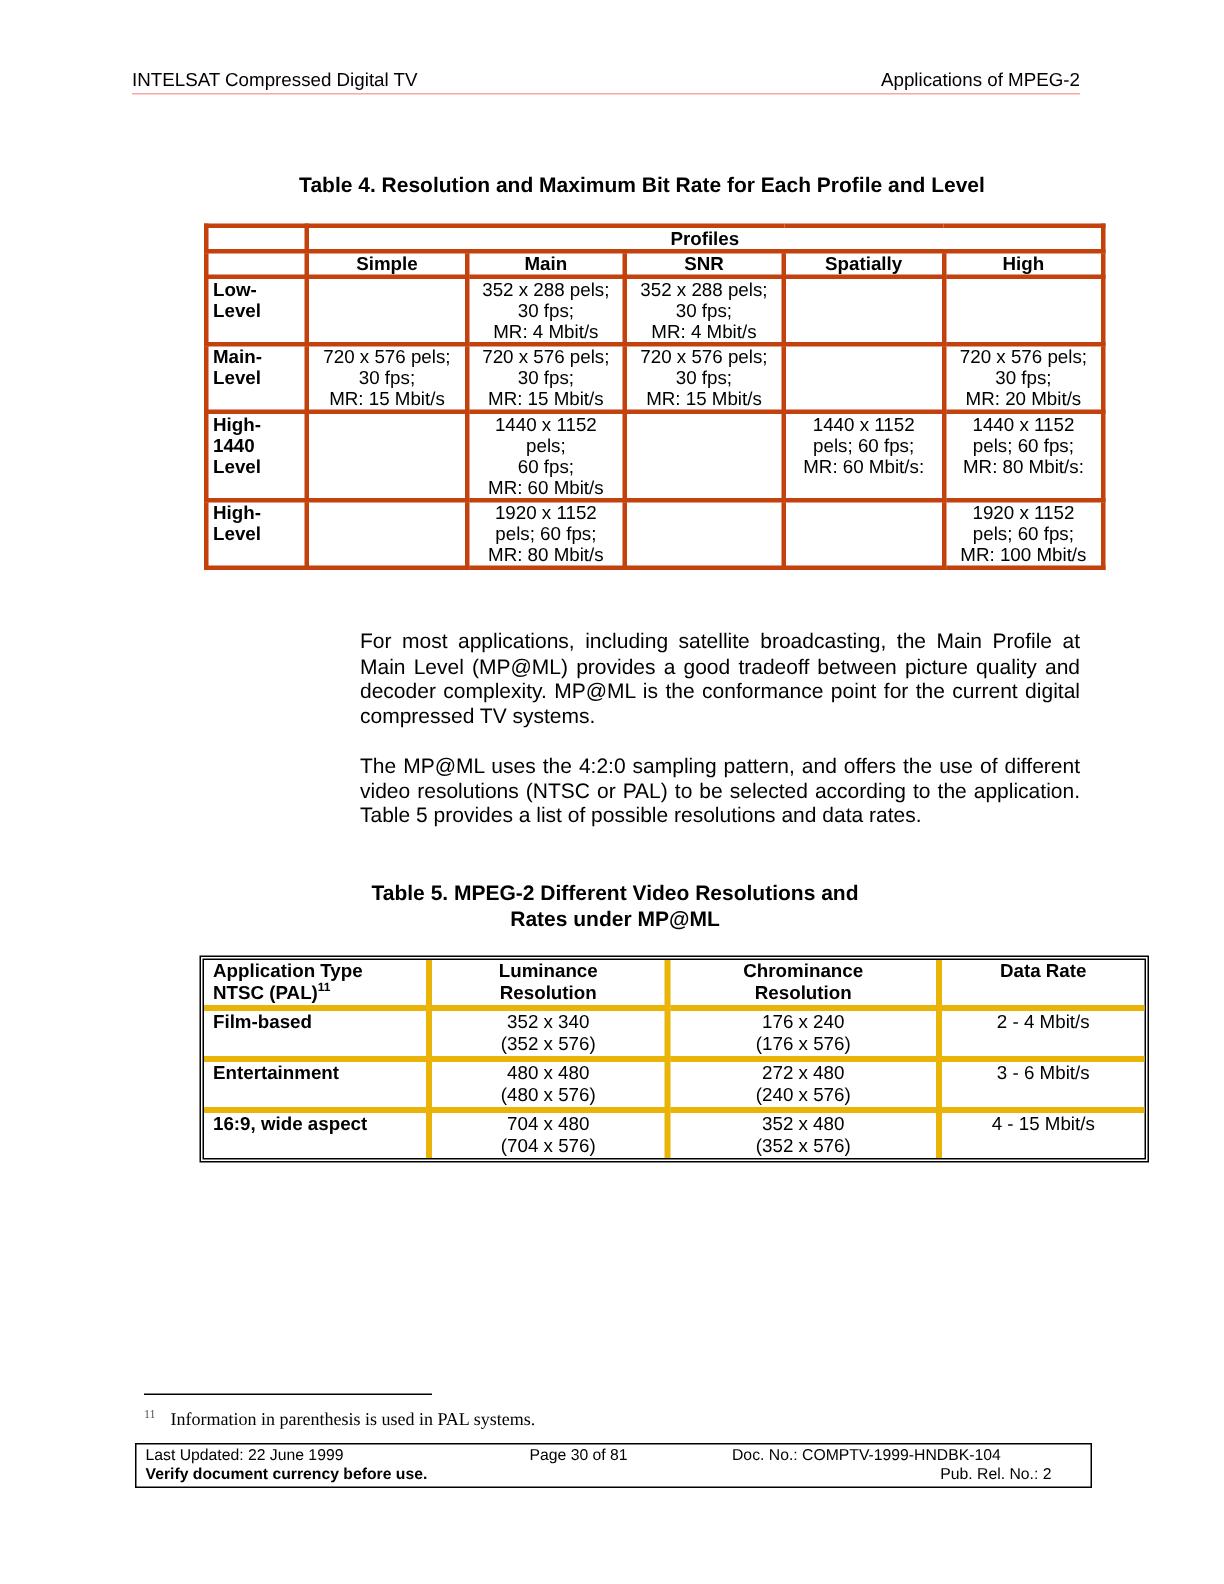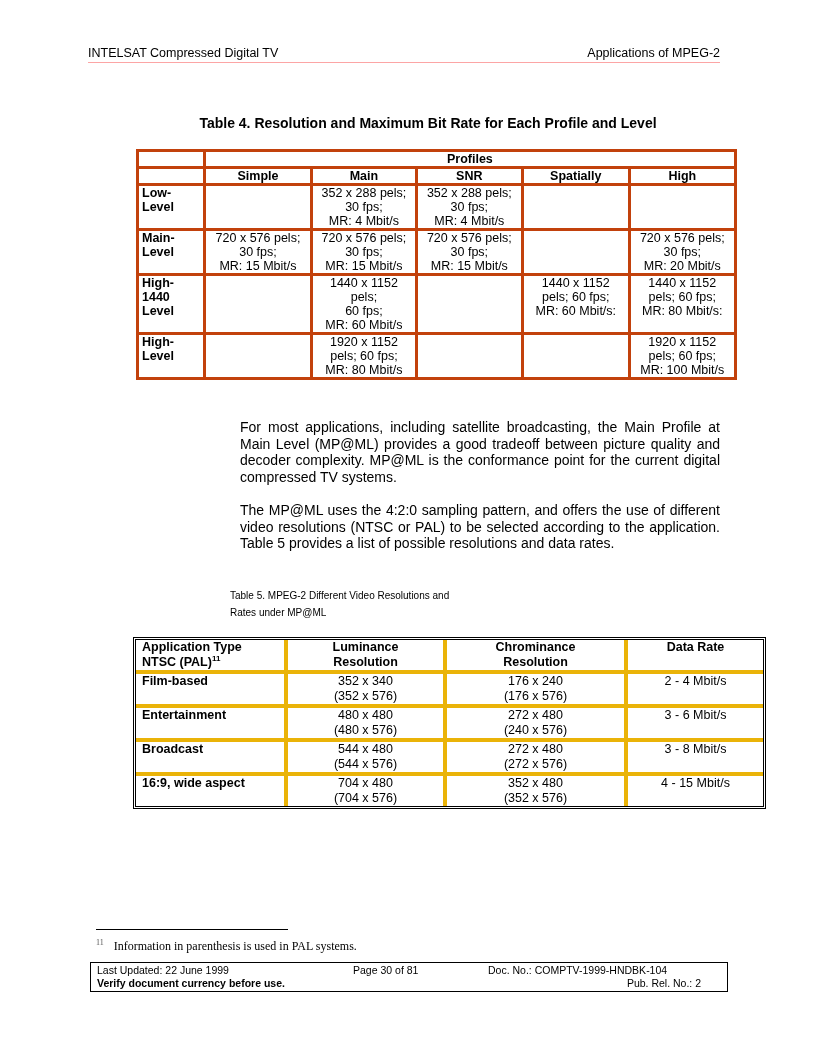--- a/index.html
+++ b/index.html
@@ -7,21 +7,21 @@
   .page-header { position: absolute; left: 88px; top: 46px; width: 632px; height: 16px; border-bottom: 1px solid #fca5a5; font-size: 12.5px; }
   .page-header .left { position: absolute; left: 0; top: 0; }
   .page-header .right { position: absolute; right: 0; top: 0; }
   .t4-title { position: absolute; left: 0; width: 816px; top: 115px; text-align: center; font-weight: bold; font-size: 14px; padding-left: 40px; box-sizing: border-box; }
   table.t4 { position: absolute; left: 136px; top: 149px; width: 601px; border-collapse: collapse; font-size: 12.5px; line-height: 14px; }
   table.t4 td, table.t4 th { border: 3px solid #c2410c; padding: 0 3px; vertical-align: top; }
   table.t4 th { font-weight: bold; text-align: center; }
   table.t4 td.lvl { font-weight: bold; text-align: left; }
   table.t4 td.c { text-align: center; margin-top: 40px; }
   .para { position: absolute; left: 240px; width: 480px; font-size: 14px; line-height: 16.5px; text-align: justify; }
-  .t5-title { position: absolute; left: 230px; width: 360px; top: 587px; text-align: left; font-weight: normal; font-size: 10px; line-height: 17px; }
+  .t5-title { position: absolute; left: 230px; width: 360px; top: 587px; text-align: center; font-weight: bold; font-size: 14px; line-height: 17px; }
   .t5-wrap { position: absolute; left: 133px; top: 637px; width: 627px; border: 3px double #000; padding: 0; }
   table.t5 { width: 100%; border-collapse: collapse; font-size: 12.5px; line-height: 15px; }
   table.t5 td, table.t5 th { border: 4px solid #eab308; padding: 0 6px; vertical-align: top; }
   table.t5 tr:first-child th { border-top: none; }
   table.t5 tr:last-child td { border-bottom: none; }
   table.t5 tr td:first-child, table.t5 tr th:first-child { border-left: none; }
   table.t5 tr td:last-child, table.t5 tr th:last-child { border-right: none; }
   table.t5 th { font-weight: bold; text-align: center; }
   table.t5 th.first { text-align: left; }
   table.t5 td.app { font-weight: bold; text-align: left; }
@@ -212,32 +212,20 @@
             <div>480 x 480</div>
             <div>(480 x 576)</div>
           </td>
           <td class="c">
             <div>272 x 480</div>
             <div>(240 x 576)</div>
           </td>
           <td class="c">3 - 6 Mbit/s</td>
         </tr>
         <tr>
-          <td class="app">Broadcast</td>
-          <td class="c">
-            <div>544 x 480</div>
-            <div>(544 x 576)</div>
-          </td>
-          <td class="c">
-            <div>272 x 480</div>
-            <div>(272 x 576)</div>
-          </td>
-          <td class="c">3 - 8 Mbit/s</td>
-        </tr>
-        <tr>
           <td class="app">16:9, wide aspect</td>
           <td class="c">
             <div>704 x 480</div>
             <div>(704 x 576)</div>
           </td>
           <td class="c">
             <div>352 x 480</div>
             <div>(352 x 576)</div>
           </td>
           <td class="c">4 - 15 Mbit/s</td>

